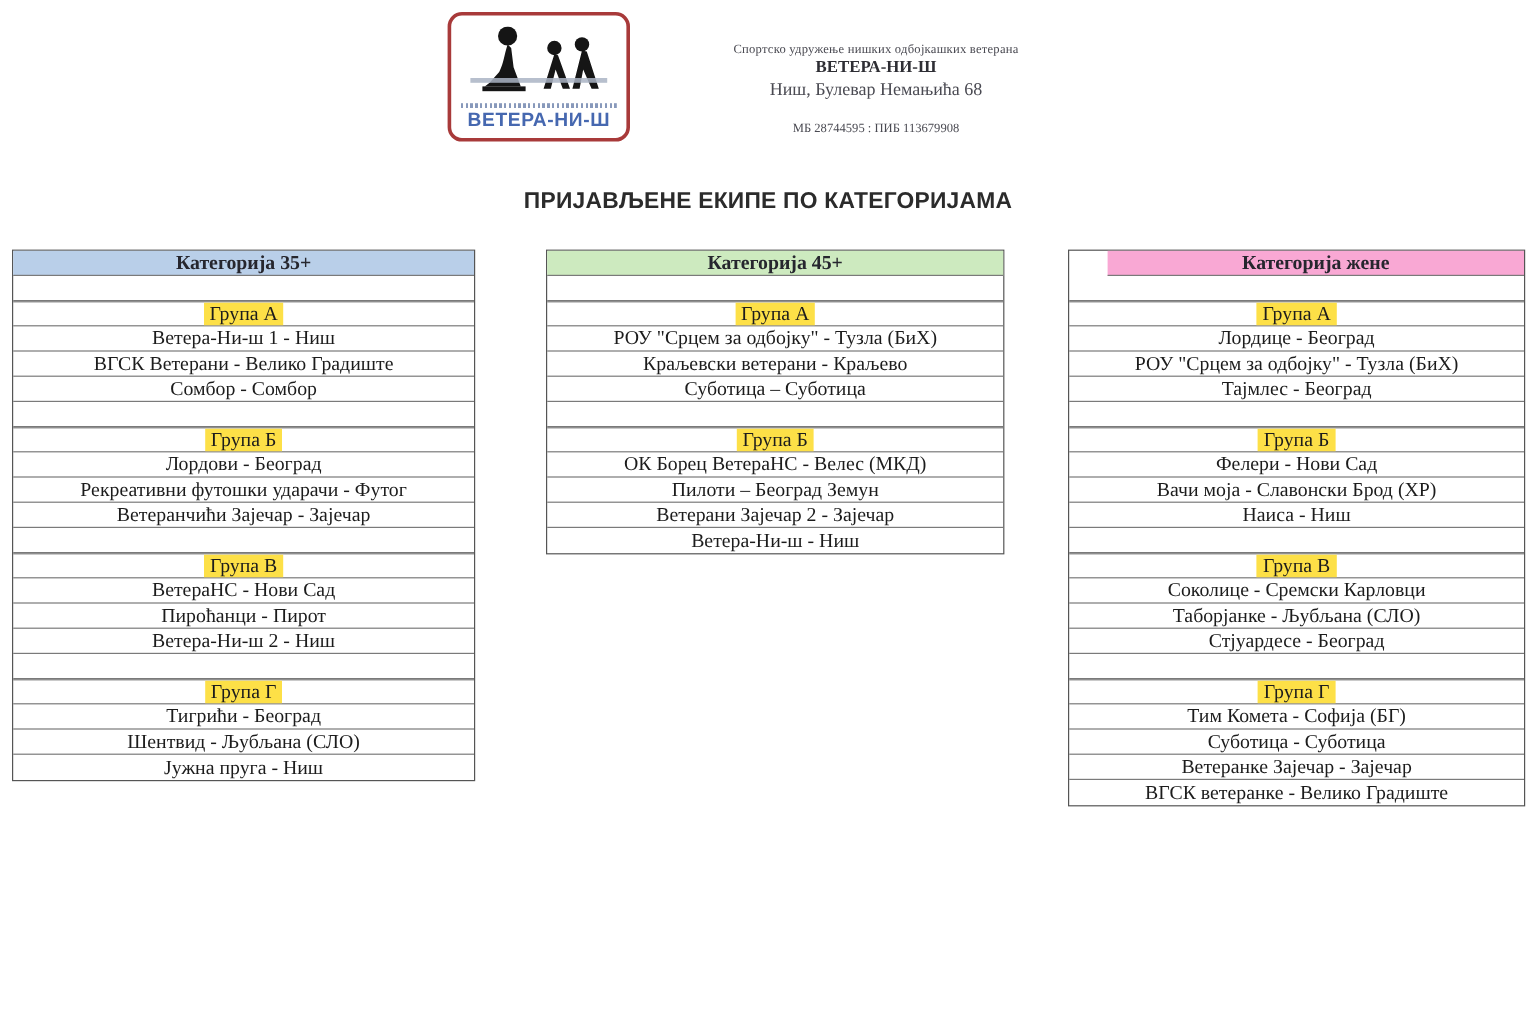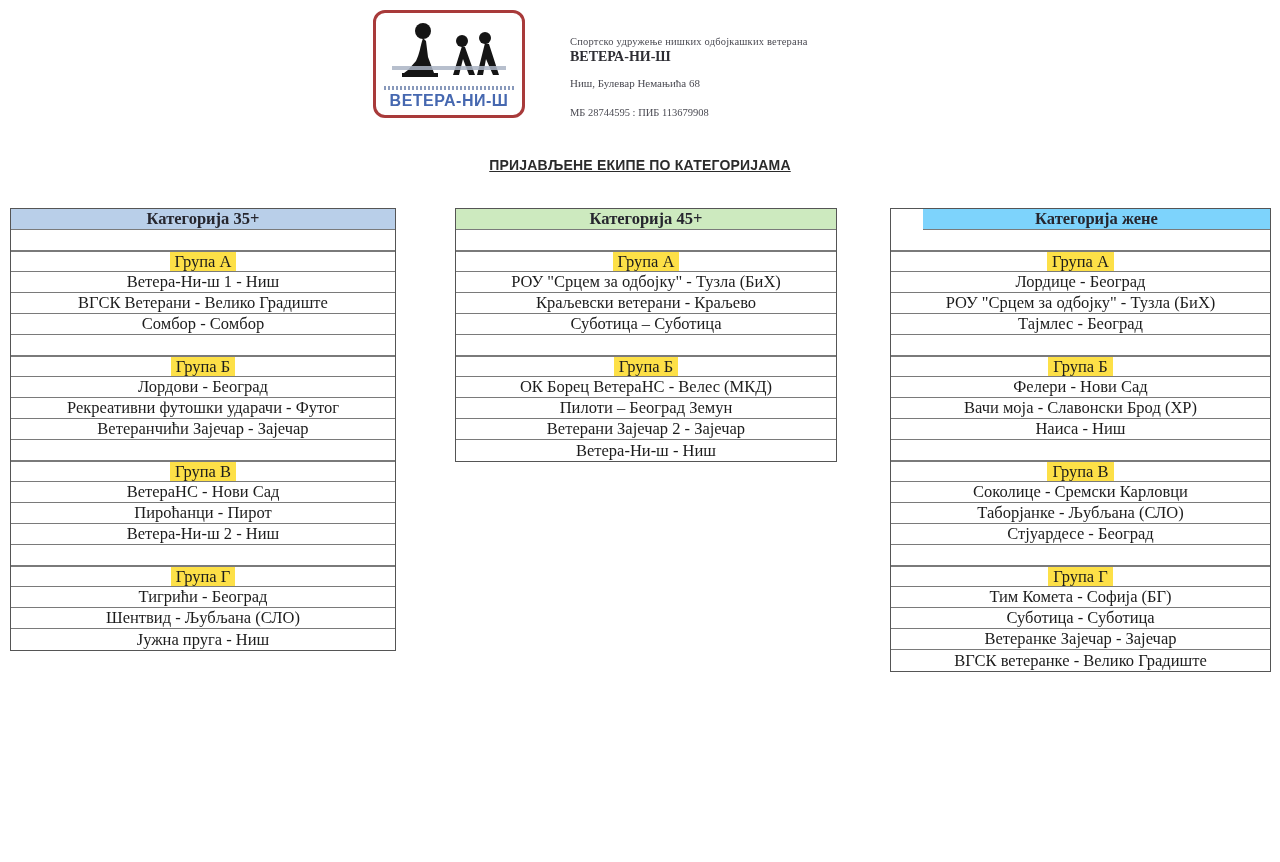--- a/index.html
+++ b/index.html
@@ -17,32 +17,32 @@
   }
   .logo-art { margin-bottom:1px; }
   .logo-stripe { width:130px; height:4px; margin-bottom:2px;
     background:repeating-linear-gradient(90deg,#8899bb 0 2px,#ffffff 2px 4px); }
   .logo-text {
     font-family:"Liberation Sans", sans-serif; font-weight:bold; font-size:16px;
     color:#4668b0; letter-spacing:0.5px; white-space:nowrap;
   }
 
   .org-block {
-    position:absolute; left:570px; top:36px; width:380px; color:#4a4a52;
+    position:absolute; left:540px; top:36px; width:380px; text-align:center; color:#4a4a52;
   }
   .org-line1 { font-size:10.5px; letter-spacing:0.2px; }
   .org-name  { font-size:14px; font-weight:bold; color:#2e2e34; margin-top:2px; }
-  .org-address { font-size:11px; margin-top:12px; }
+  .org-address { font-size:15px; margin-top:2px; }
   .org-ids     { font-size:10.5px; margin-top:18px; }
 
   
   .doc-title {
     position:absolute; top:157px; left:0; width:1280px; text-align:center;
-    font-family:"Liberation Sans", sans-serif; font-weight:bold; font-size:14px;
-    text-decoration:underline; color:#2b2b2b; letter-spacing:0.2px;
+    font-family:"Liberation Sans", sans-serif; font-weight:bold; font-size:19px;
+    color:#2b2b2b; letter-spacing:0.2px;
   }
 
   
   .cat-table {
     position:absolute; top:208px; border:1px solid #555; background:#fff; box-sizing:border-box;
   }
   #table-0 { left:10px;  width:386px; }
   #table-1 { left:455px; width:382px; }
   #table-2 { left:890px; width:381px; }
 
@@ -131,21 +131,21 @@
     <div class="row empty-row"></div>
     <div class="row group-row">
       <span class="group-label">Група Б</span>
     </div>
     <div class="row team-row">ОК Борец ВетераНС - Велес (МКД)</div>
     <div class="row team-row">Пилоти – Београд Земун</div>
     <div class="row team-row">Ветерани Зајечар 2 - Зајечар</div>
     <div class="row team-row">Ветера-Ни-ш - Ниш</div>
   </div>
 <div class="cat-table" id="table-2">
-    <div class="row cat-header" style="background: #7dd3fc; margin-left: 32px;">Категорија жене</div>
+    <div class="row cat-header" style="background: #f9a8d4; margin-left: 32px;">Категорија жене</div>
     <div class="row empty-row"></div>
     <div class="row group-row">
       <span class="group-label">Група А</span>
     </div>
     <div class="row team-row">Лордице - Београд</div>
     <div class="row team-row">РОУ "Срцем за одбојку" - Тузла (БиХ)</div>
     <div class="row team-row">Тајмлес - Београд</div>
     <div class="row empty-row"></div>
     <div class="row group-row">
       <span class="group-label">Група Б</span>

